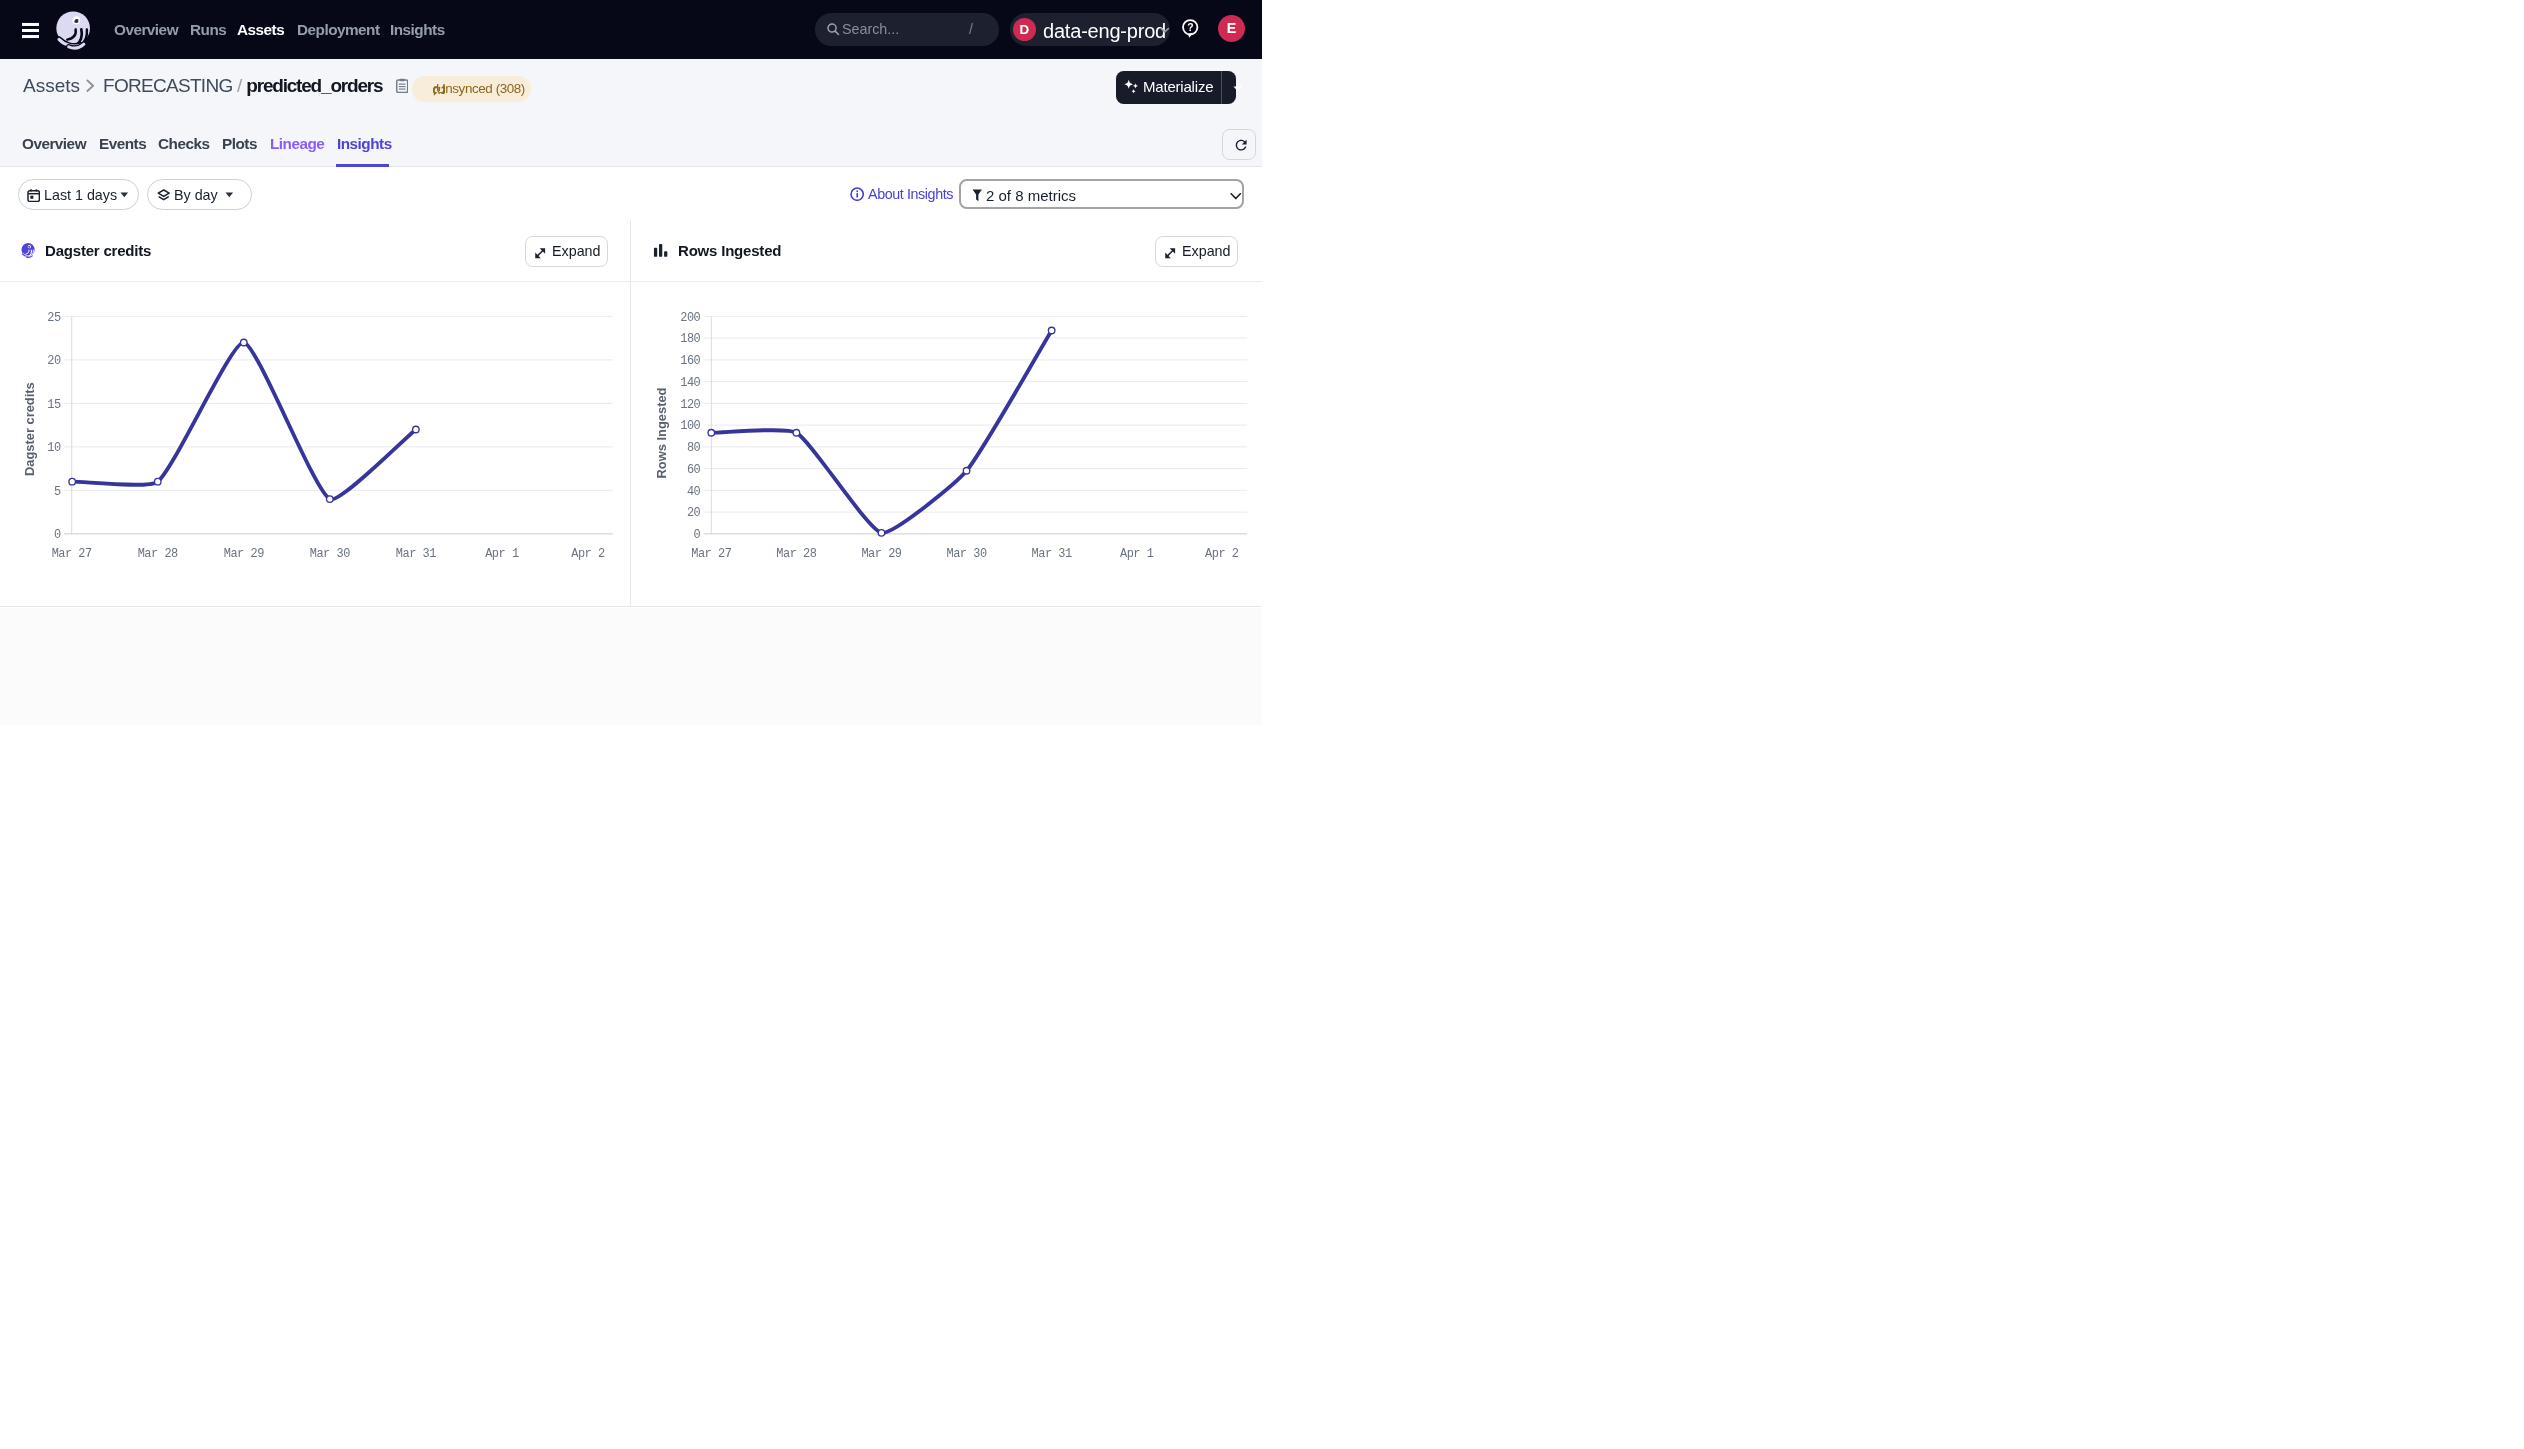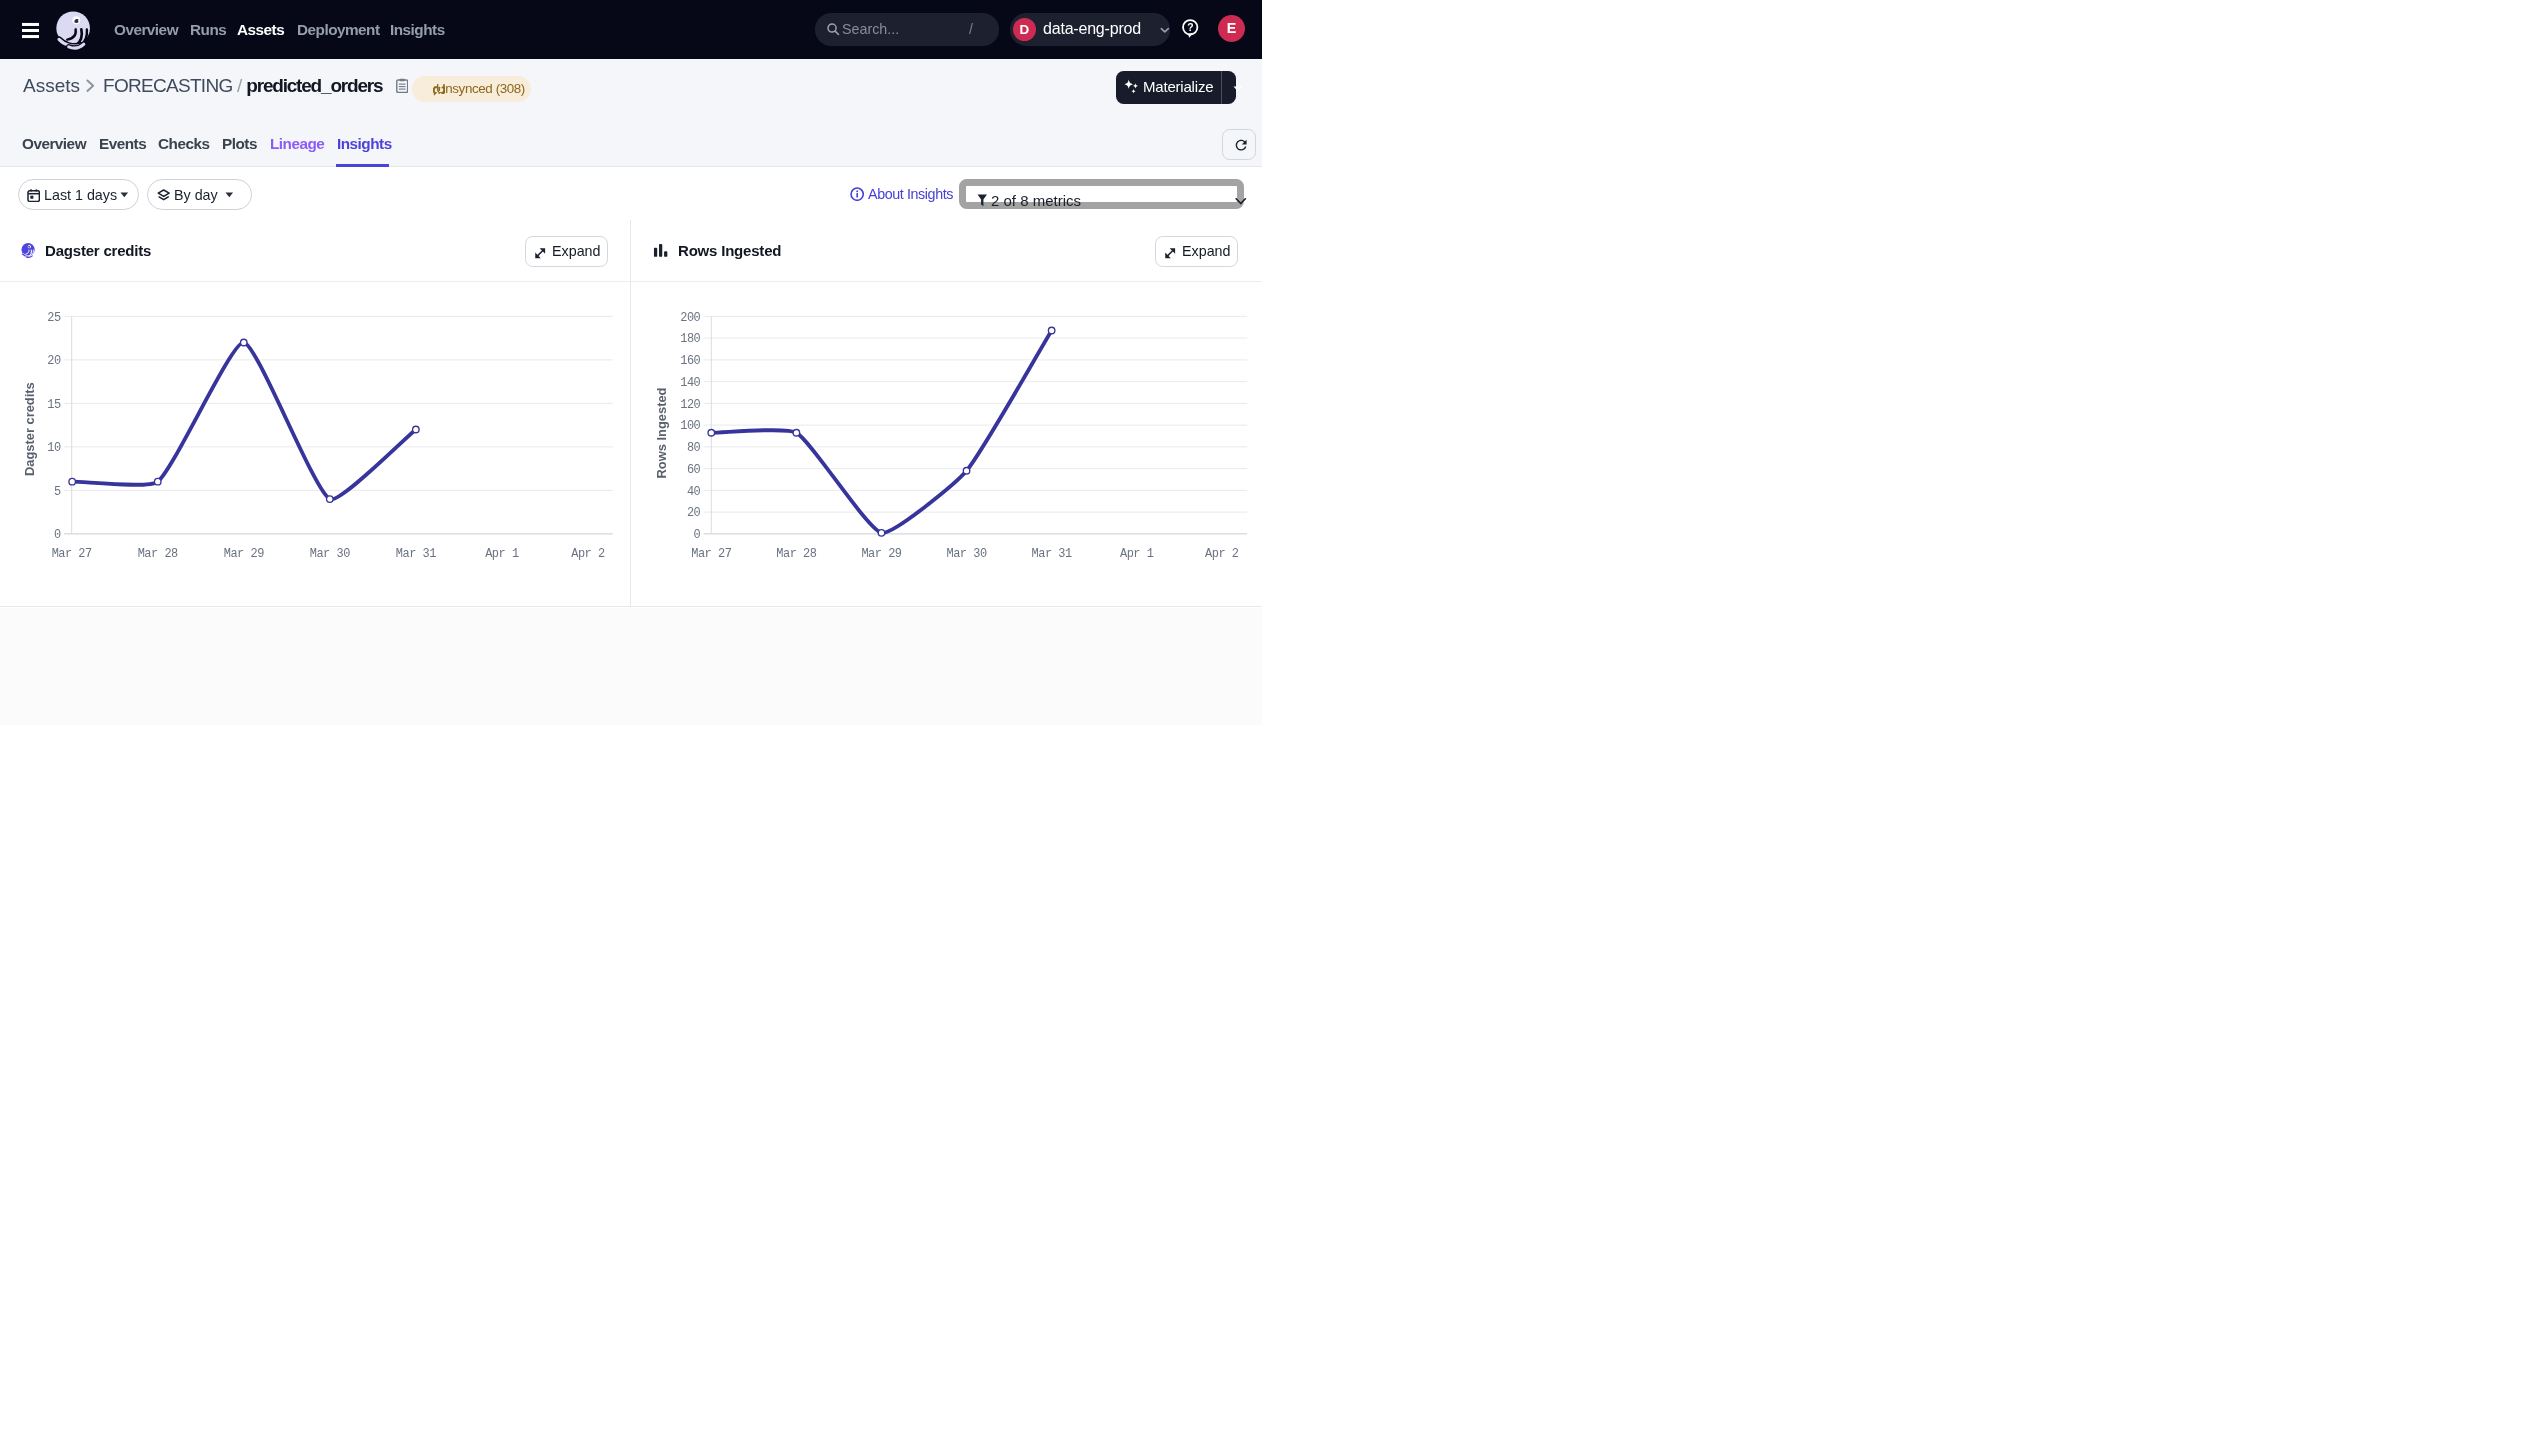--- a/index.html
+++ b/index.html
@@ -52,21 +52,21 @@
     <svg class="abs" style="left:12.4px;top:10px" width="12.4" height="12.4" viewBox="0 0 14 14">
       <circle cx="5.7" cy="5.7" r="4.6" stroke="#9AA2B2" stroke-width="1.7" fill="none"></circle>
       <line x1="9.2" y1="9.2" x2="13" y2="13" stroke="#9AA2B2" stroke-width="1.7" stroke-linecap="round"></line>
     </svg>
     <div class="abs" style="left:27px;top:8.1px;font-size:14.3px;color:#868E9E">Search...</div>
     <div class="abs" style="right:26px;top:8.1px;font-size:14.3px;color:#7A8292">/</div>
   </div>
 
   <div class="abs" style="left:1010px;top:13.4px;width:160px;height:33px;background:#1C202F;border-radius:16.3px">
     <div class="abs" style="left:2.9px;top:4.8px;width:23px;height:23px;border-radius:50%;background:#CD2B51;color:#fff;font-size:13.4px;font-weight:bold;text-align:center;line-height:23px">D</div>
-    <div class="abs" style="left:33px;top:6.7px;font-size:16px;color:#fff;letter-spacing:-0.2px">data-eng-prod</div>
+    <div class="abs" style="left:33px;top:6.7px;font-size:20px;color:#fff;letter-spacing:-0.2px">data-eng-prod</div>
     <svg class="abs" style="left:150px;top:14px" width="9.6" height="6.7" viewBox="0 0 11 7">
       <path d="M1.5 1.5 L5.5 5.2 L9.5 1.5" stroke="#98A0AF" stroke-width="1.8" fill="none" stroke-linecap="round" stroke-linejoin="round"></path>
     </svg>
   </div>
 
   <svg class="abs" style="left:1182px;top:19px" width="17" height="20" viewBox="0 0 18 21">
     <circle cx="8.7" cy="8.7" r="7.6" stroke="#fff" stroke-width="1.9" fill="none"></circle>
     <path d="M6.2 15.7 L11.5 14.4 L7.8 19.8 Z" fill="#fff"></path>
     <text x="8.8" y="12.6" text-anchor="middle" style="font-family:'Liberation Sans',sans-serif;font-size:11px;font-weight:bold;fill:#fff">?</text>
   </svg>
@@ -153,21 +153,21 @@
     </svg>
 </div>
 
 <svg class="abs" style="left:850px;top:187px" width="14.3" height="14.3" viewBox="0 0 15 15">
   <circle cx="7.5" cy="7.5" r="6.4" stroke="#4741D9" stroke-width="1.7" fill="none"></circle>
   <rect x="6.7" y="6.4" width="1.7" height="4.6" fill="#4741D9"></rect>
   <rect x="6.7" y="3.6" width="1.7" height="1.8" fill="#4741D9"></rect>
 </svg>
 <div class="abs" style="left:868px;top:186px;font-size:14.3px;color:#4741D9;letter-spacing:-0.4px">About Insights</div>
 
-<div class="abs" style="left:959px;top:179px;width:285px;height:30px;border:7px solid #a3a3a3;border-radius:7.7px;background:#fff">
+<div class="abs" style="left:959px;top:179px;width:285px;height:30px;border:2px solid #a3a3a3;border-radius:7.7px;background:#fff">
   <svg class="abs" style="left:10.5px;top:7.7px" width="10.5" height="13.4" viewBox="0 0 11 14">
     <path d="M0.6 0.6 L10.4 0.6 L6.7 5.8 L6.7 12.8 L4.3 11.1 L4.3 5.8 Z" fill="#1A2230"></path>
   </svg>
   <div class="abs" style="left:25px;top:5.7px;font-size:15px;color:#19202B">2 of 8 metrics</div>
   <svg class="abs" style="left:269px;top:12.4px" width="11.5" height="6.7" viewBox="0 0 12 7">
     <path d="M1.2 0.8 L6 5.8 L10.8 0.8" stroke="#19202B" stroke-width="1.7" fill="none" stroke-linecap="round" stroke-linejoin="round"></path>
   </svg>
 </div>
 
 <div id="panels">

